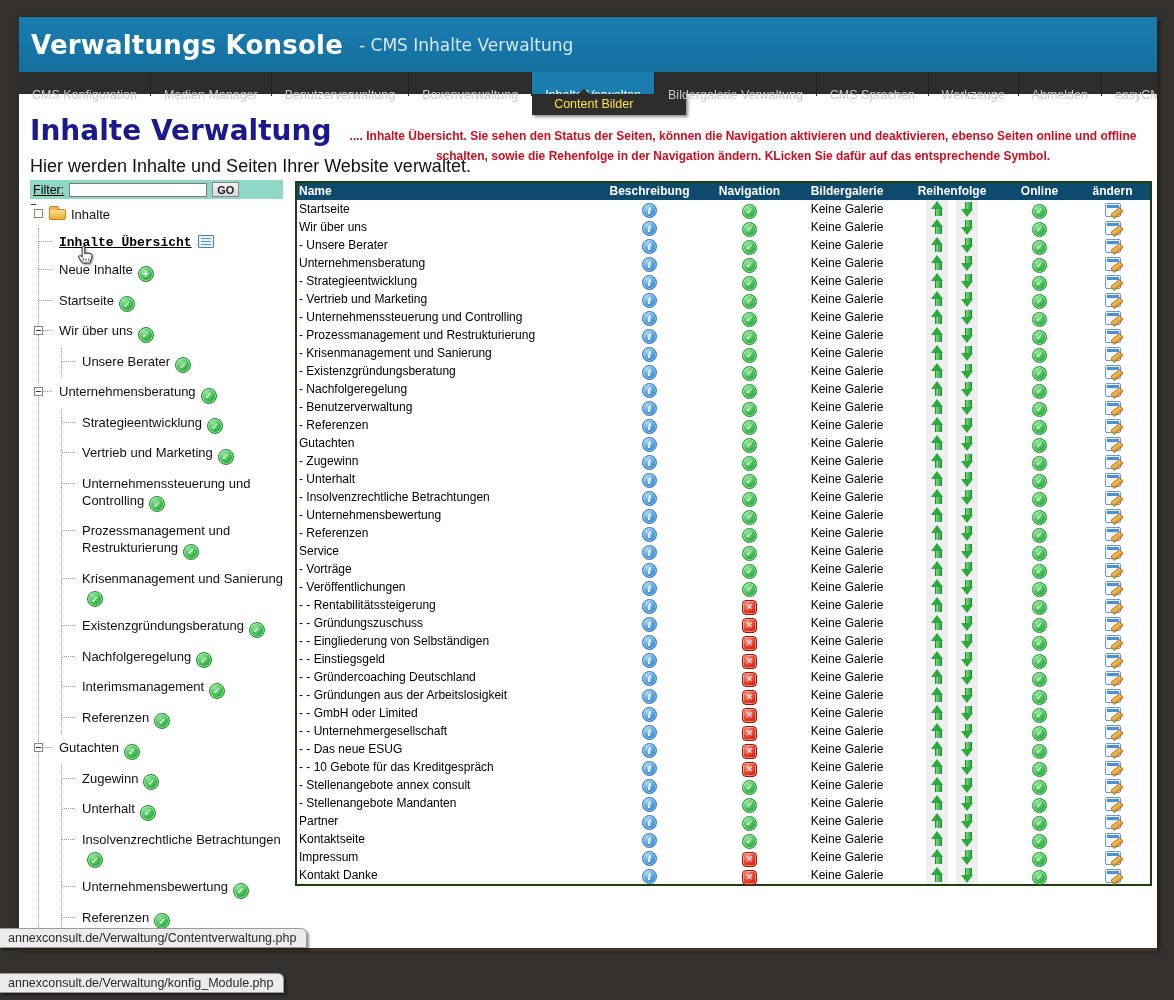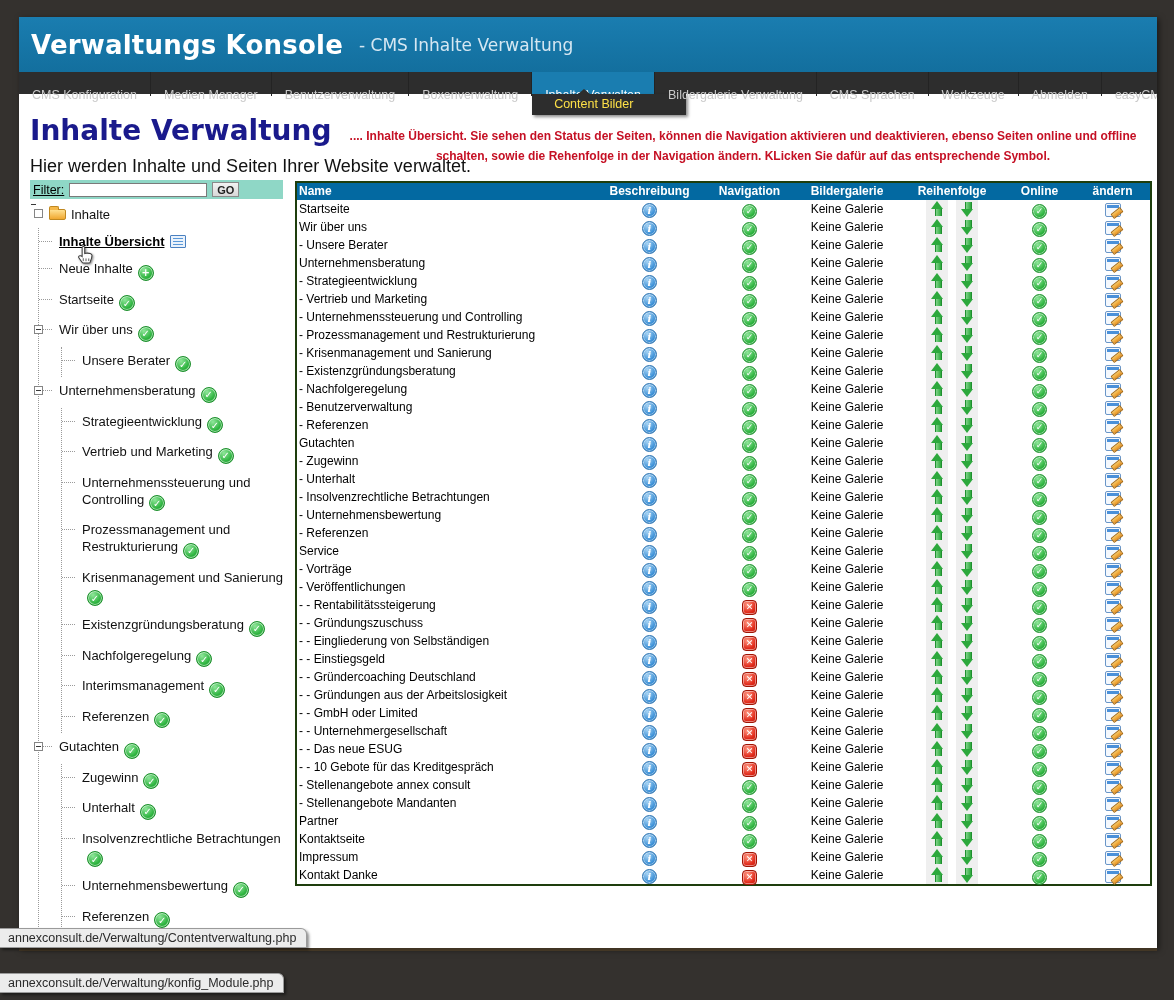--- a/index.html
+++ b/index.html
@@ -71,21 +71,21 @@
     position:absolute; left:11px; top:184px; width:256px; height:729px;
     overflow:hidden; font-size:13px; color:#111;
   }
   .tree-item { position:relative; padding:5px 2px 5px 4px; line-height:17px; }
   .kids { margin-left:8px; border-left:1px dotted #9a9a9a; }
   .kids .kids { margin-left:22px; }
   .kids > .tree-item { padding-left:20px; }
   .kids > .tree-item::before {
     content:""; position:absolute; left:0; top:13px; width:13px; border-top:1px dotted #9a9a9a;
   }
-  .tree-item.active-page a { font-weight:bold; text-decoration:underline; color:#000; }
+  .tree-item.active-page a { font-weight:bold; text-decoration:underline; color:#000;font-family:Liberation Mono, monospace; }
   .tree-item a { color:#111; text-decoration:none; cursor:pointer; }
   .expander {
     position:absolute; left:-5px; top:9px; width:9px; height:9px;
     background:#fff; border:1px solid #858585; cursor:pointer;
   }
   .tree > .tree-item > .expander { position:static; display:inline-block; margin-right:6px; vertical-align:1px; }
   .expander::before { content:""; position:absolute; left:1px; top:3px; width:5px; height:1px; background:#3a3a3a; }
   
   .orb, .badge-x {
     display:inline-flex; align-items:center; justify-content:center;
@@ -125,21 +125,21 @@
     background:#f4f8fd; border:1px solid #6a96c8; border-radius:2px; }
   .icon-edit::before { content:""; position:absolute; top:1px; left:1px; right:1px; height:3px; background:#4a90d9; }
   .icon-edit::after { content:""; position:absolute; right:-3px; bottom:0; width:10px; height:4px;
     background:linear-gradient(#f8c860,#e89020); border:1px solid #a86a10; border-radius:1px; transform:rotate(-38deg); }
   
   .content-table {
     position:absolute; left:276px; top:164px; width:857px;
     border:2px solid #1e3e0d; background:#fff;
   }
   .t-row { display:grid; grid-template-columns: 295px 115px 85px 110px 100px 75px 71px; align-items:center; }
-  .t-head { background:#0369a1; color:#fff; font-weight:bold; font-size:12px; height:17px; }
+  .t-head { background:#0c4a6e; color:#fff; font-weight:bold; font-size:12px; height:17px; }
   .t-head > div { text-align:center; line-height:17px; }
   .t-head > div:first-child { text-align:left; padding-left:2px; }
   .t-body .t-row { height:18px; font-size:12px; color:#000; }
   .cell-name { padding-left:2px; white-space:nowrap; overflow:hidden; }
   .cell-c { text-align:center; }
   .cell-order { display:flex; justify-content:center; gap:8px; height:18px; }
   .order-slot { width:22px; height:18px; background:#efefef; display:flex; align-items:center; justify-content:center; }
   
   .status-tip {
     position:absolute; left:0; height:20px; line-height:19px;

